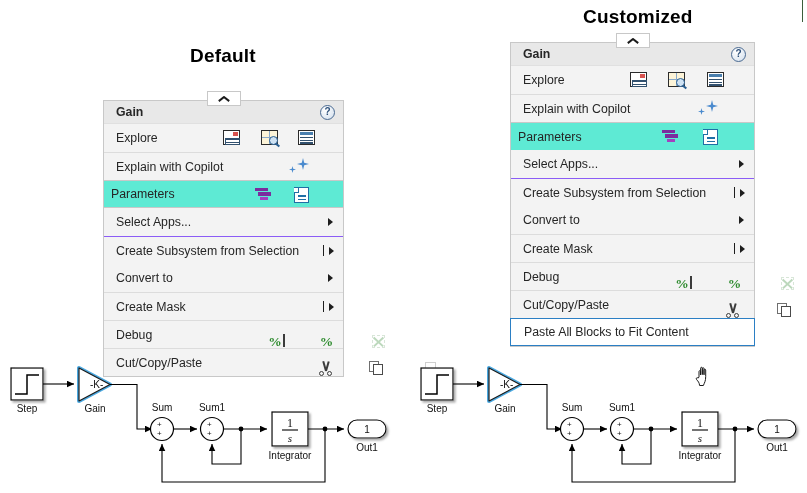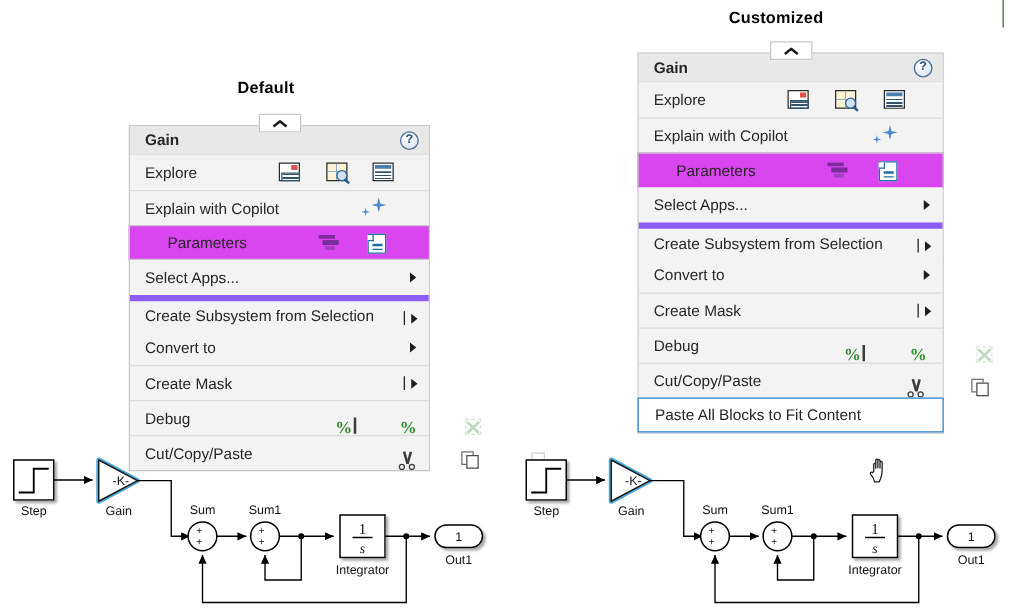--- a/index.html
+++ b/index.html
@@ -11,21 +11,21 @@
     position: relative;
     overflow: hidden;
     color: #1a1a1a;
   }
 
   .stage { position:absolute; left:0; top:0; width:807px; height:493px; }
 
   
   .caption {
     position: absolute;
-    font-size: 13px;
+    font-size: 19px;
     font-weight: bold;
     color: #000;
     letter-spacing: .2px;
     white-space: nowrap;
   }
 
   
   .edge-rule {
     position: absolute;
     left: 802px; top: 0; width: 1px; height: 22px;
@@ -85,28 +85,28 @@
   .ab-row {
     position: relative;
     height: 28px;
     display: flex; align-items: center;
     padding-left: 12px;
     padding-right: 8px;
     background: #f3f3f3;
   }
   .ab-row .lbl { white-space: nowrap; }
   .ab-row.sep-top { border-top: 1px solid #dcdcdc; }
-  .ab-row.band-top { border-top: 5px solid #8b5cf6; }
+  .ab-row.band-top { border-top: 1px solid #8b5cf6; }
 
   
   .ab-row.boxed {
-    background: #d946ef;
+    background: #5eead4;
     border: 1px solid #c8c8c8;
     margin-left: -1px; margin-right: -1px;
-    padding-left: 30px;
+    padding-left: 7px;
   }
   .ab-row.boxed.joined-bottom { border-bottom: none; }
 
   .ab-row.highlight {
     background: #ffffff;
     border: 1.5px solid #2b7fc4;
     margin-left: -1px; margin-right: -1px;
     padding-left: 13px;
   }
 
@@ -216,21 +216,21 @@
   
   .cursor { position:absolute; width:22px; height:26px; }
 </style>
 </head>
 <body>
 
 <div class="stage">
 
   <div class="edge-rule"></div>
 
-  <div class="caption" style="left:190px; top:62px;">Default</div>
+  <div class="caption" style="left:190px; top:45px;">Default</div>
   <div class="caption" style="left:583px; top:6px;">Customized</div>
 
   <div class="actionbar" id="menu-default" style="left:103px; top:100px; width:241px;">
 
     <div class="ab-collapse" style="left:103px;">
       <span class="chev-up"></span>
     </div>
 
     <div class="ab-title">
       <span class="t">Gain</span>

